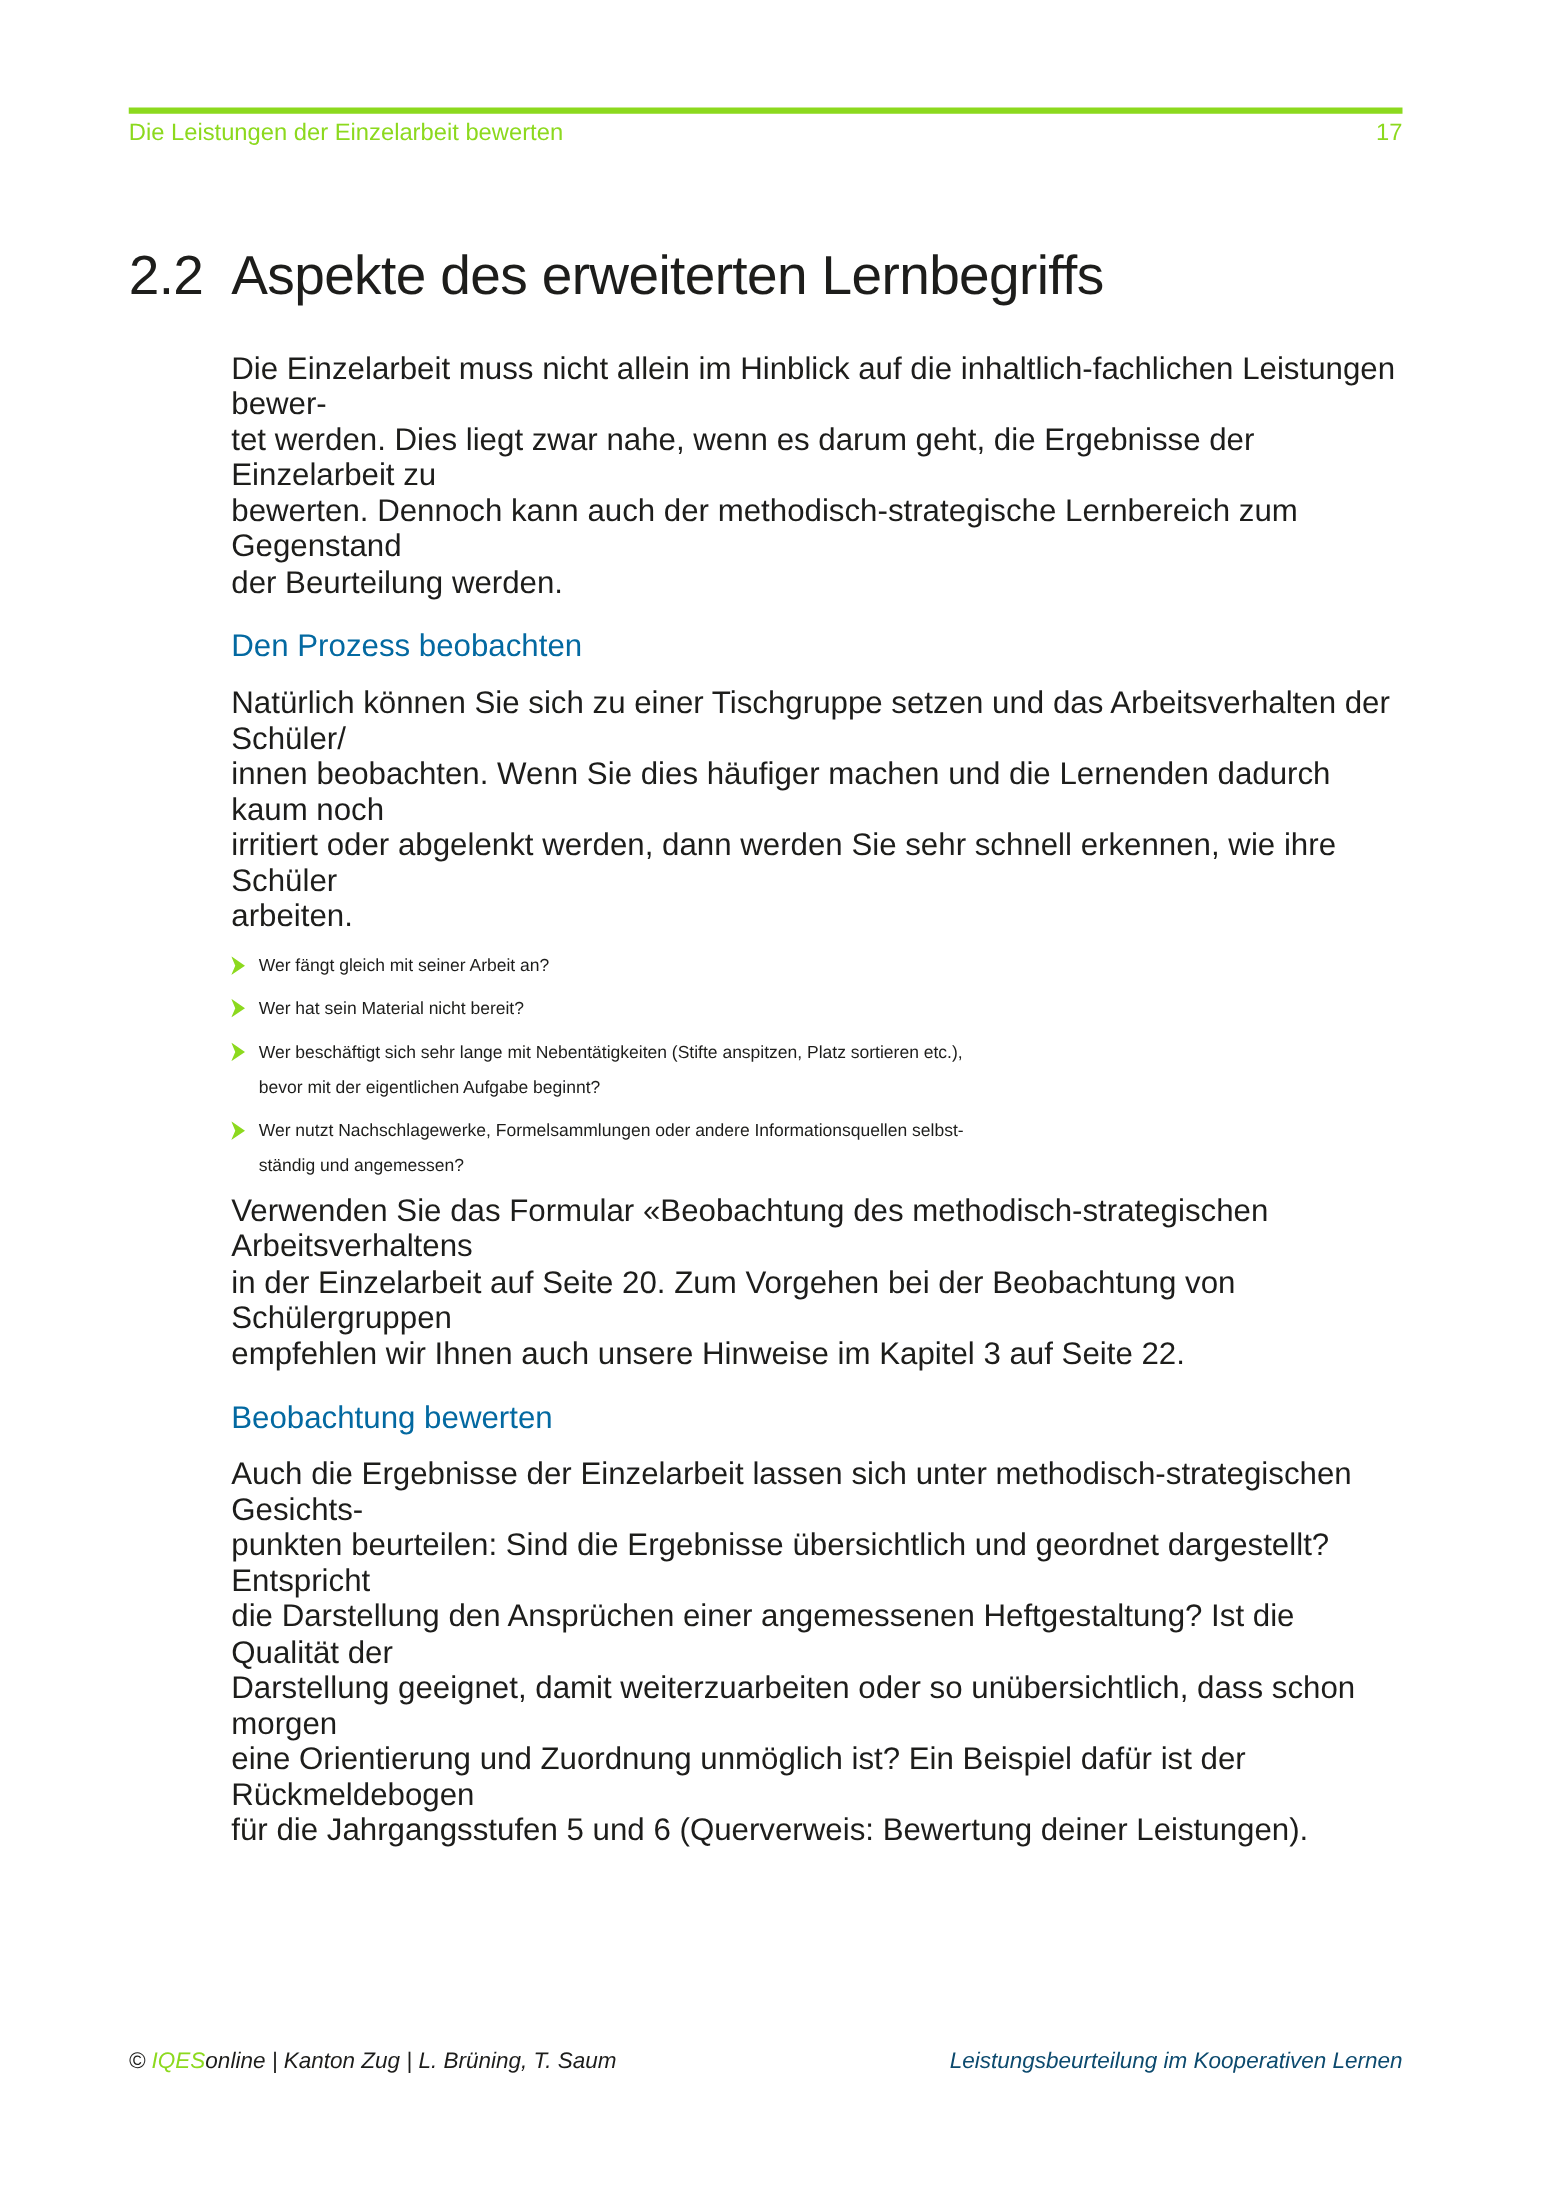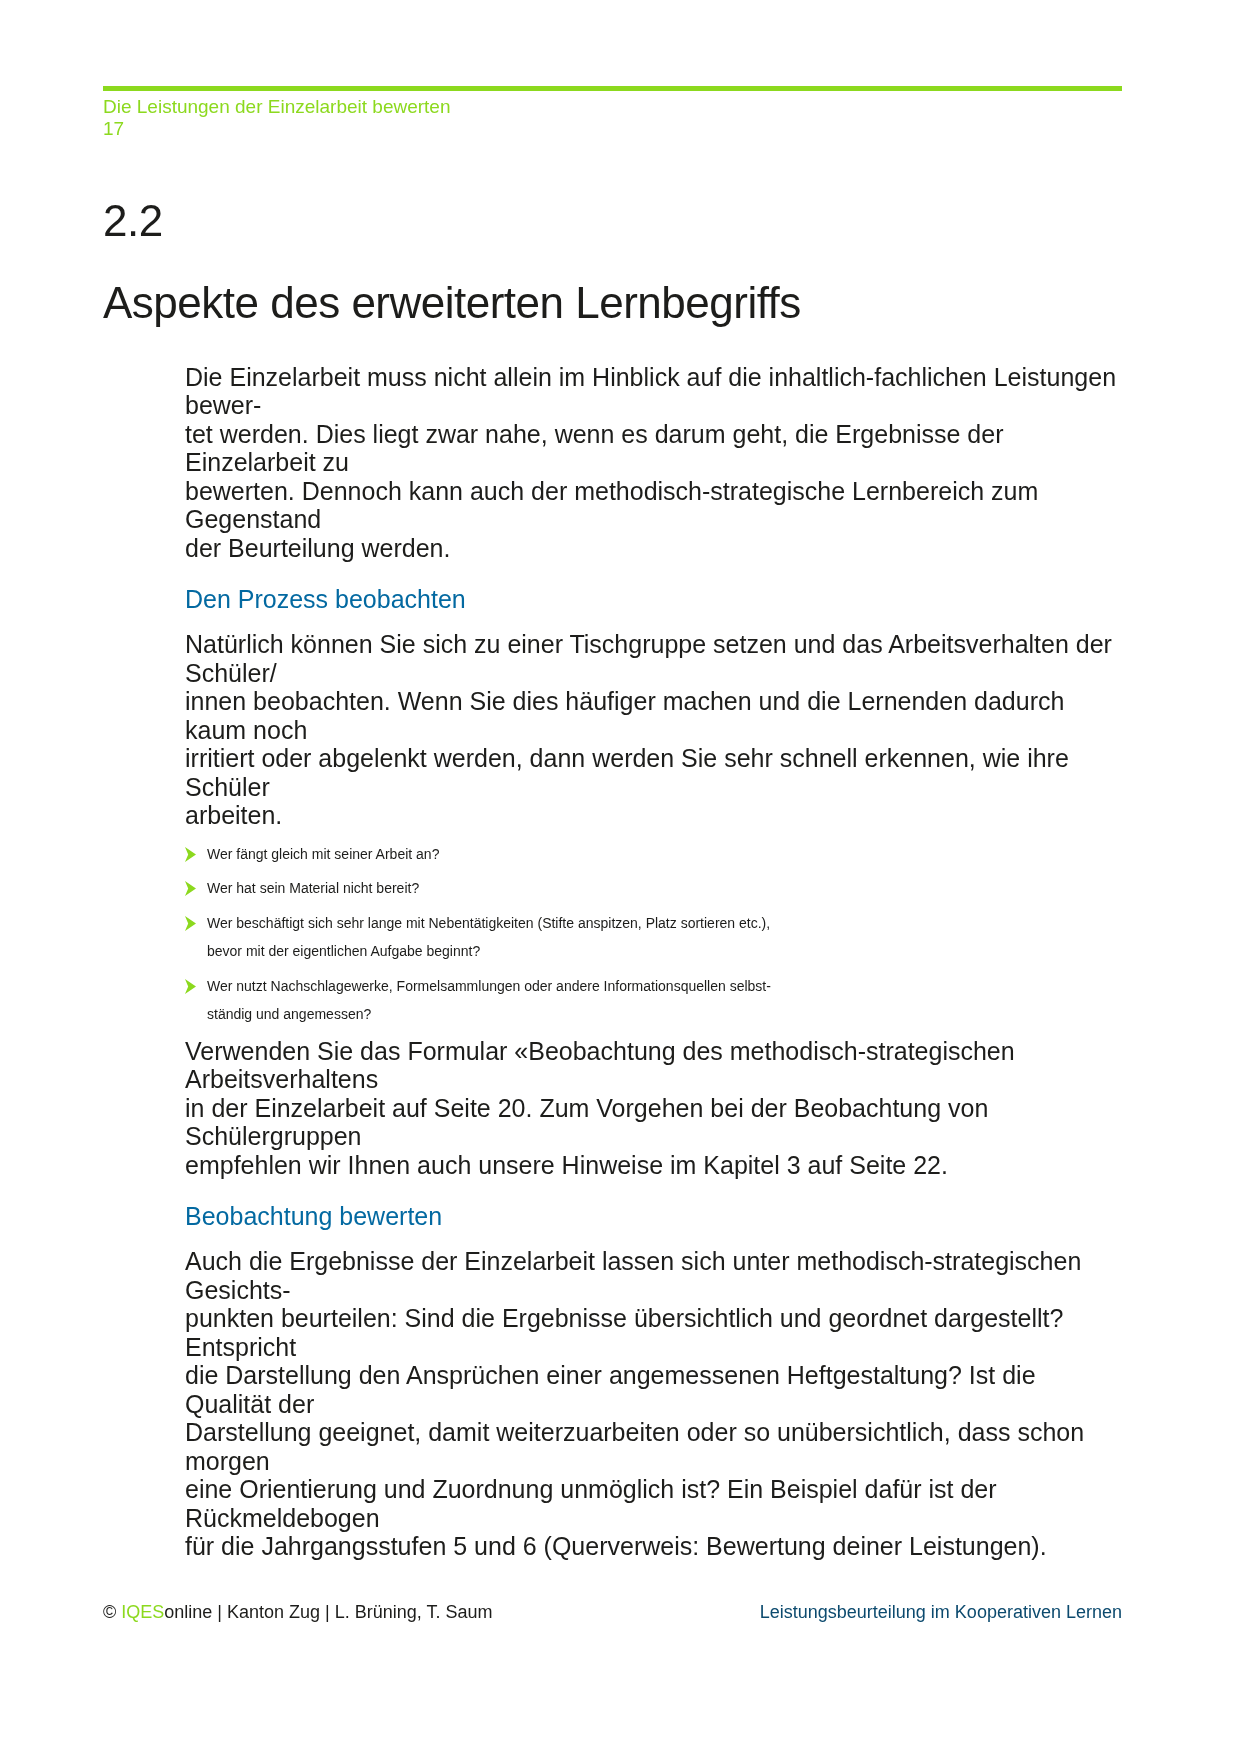--- a/index.html
+++ b/index.html
@@ -22,35 +22,33 @@
   }
   .running-head {
     position: absolute;
     left: 103px; right: 118px; top: 96px;
     display: flex;
     justify-content: space-between;
     align-items: baseline;
     color: #8CD91E;
     font-size: 19px;
     font-weight: 400;
-    flex-direction: column;
   }
   .content {
     position: absolute;
     left: 103px; right: 118px; top: 196px;
   }
   .chapter-title {
     display: flex;
     align-items: baseline;
     font-size: 44px;
     font-weight: 300;
     letter-spacing: -0.5px;
     color: #1d1d1b;
     line-height: 1.15;
-    flex-direction: column;
   }
   .chapter-title .num { width: 82px; flex: 0 0 82px; }
   .body-col { margin-left: 82px; }
 
   .para {
     font-size: 25px;
     line-height: 28.5px;
     white-space: pre-line;
     color: #1d1d1b;
   }
@@ -80,25 +78,26 @@
   .bullet-text {
     flex: 1;
     font-size: 14px;
     line-height: 28.5px;
     white-space: pre-line;
   }
   .closing { margin-top: 8px; }
 
   .footer {
     position: absolute;
-    left: 103px; right: 118px; top: 1602px;
+    left: 103px; right: 118px; top: 1638px;
     display: flex;
     justify-content: space-between;
     align-items: center;
     font-size: 18px;
+    font-style: italic;
   }
   .footer .left { color: #1d1d1b; }
   .footer .left .green { color: #8CD91E; }
   .footer .right { color: #0c4a6e; }
 </style>
 </head>
 <body>
 
 <div class="page">
 

